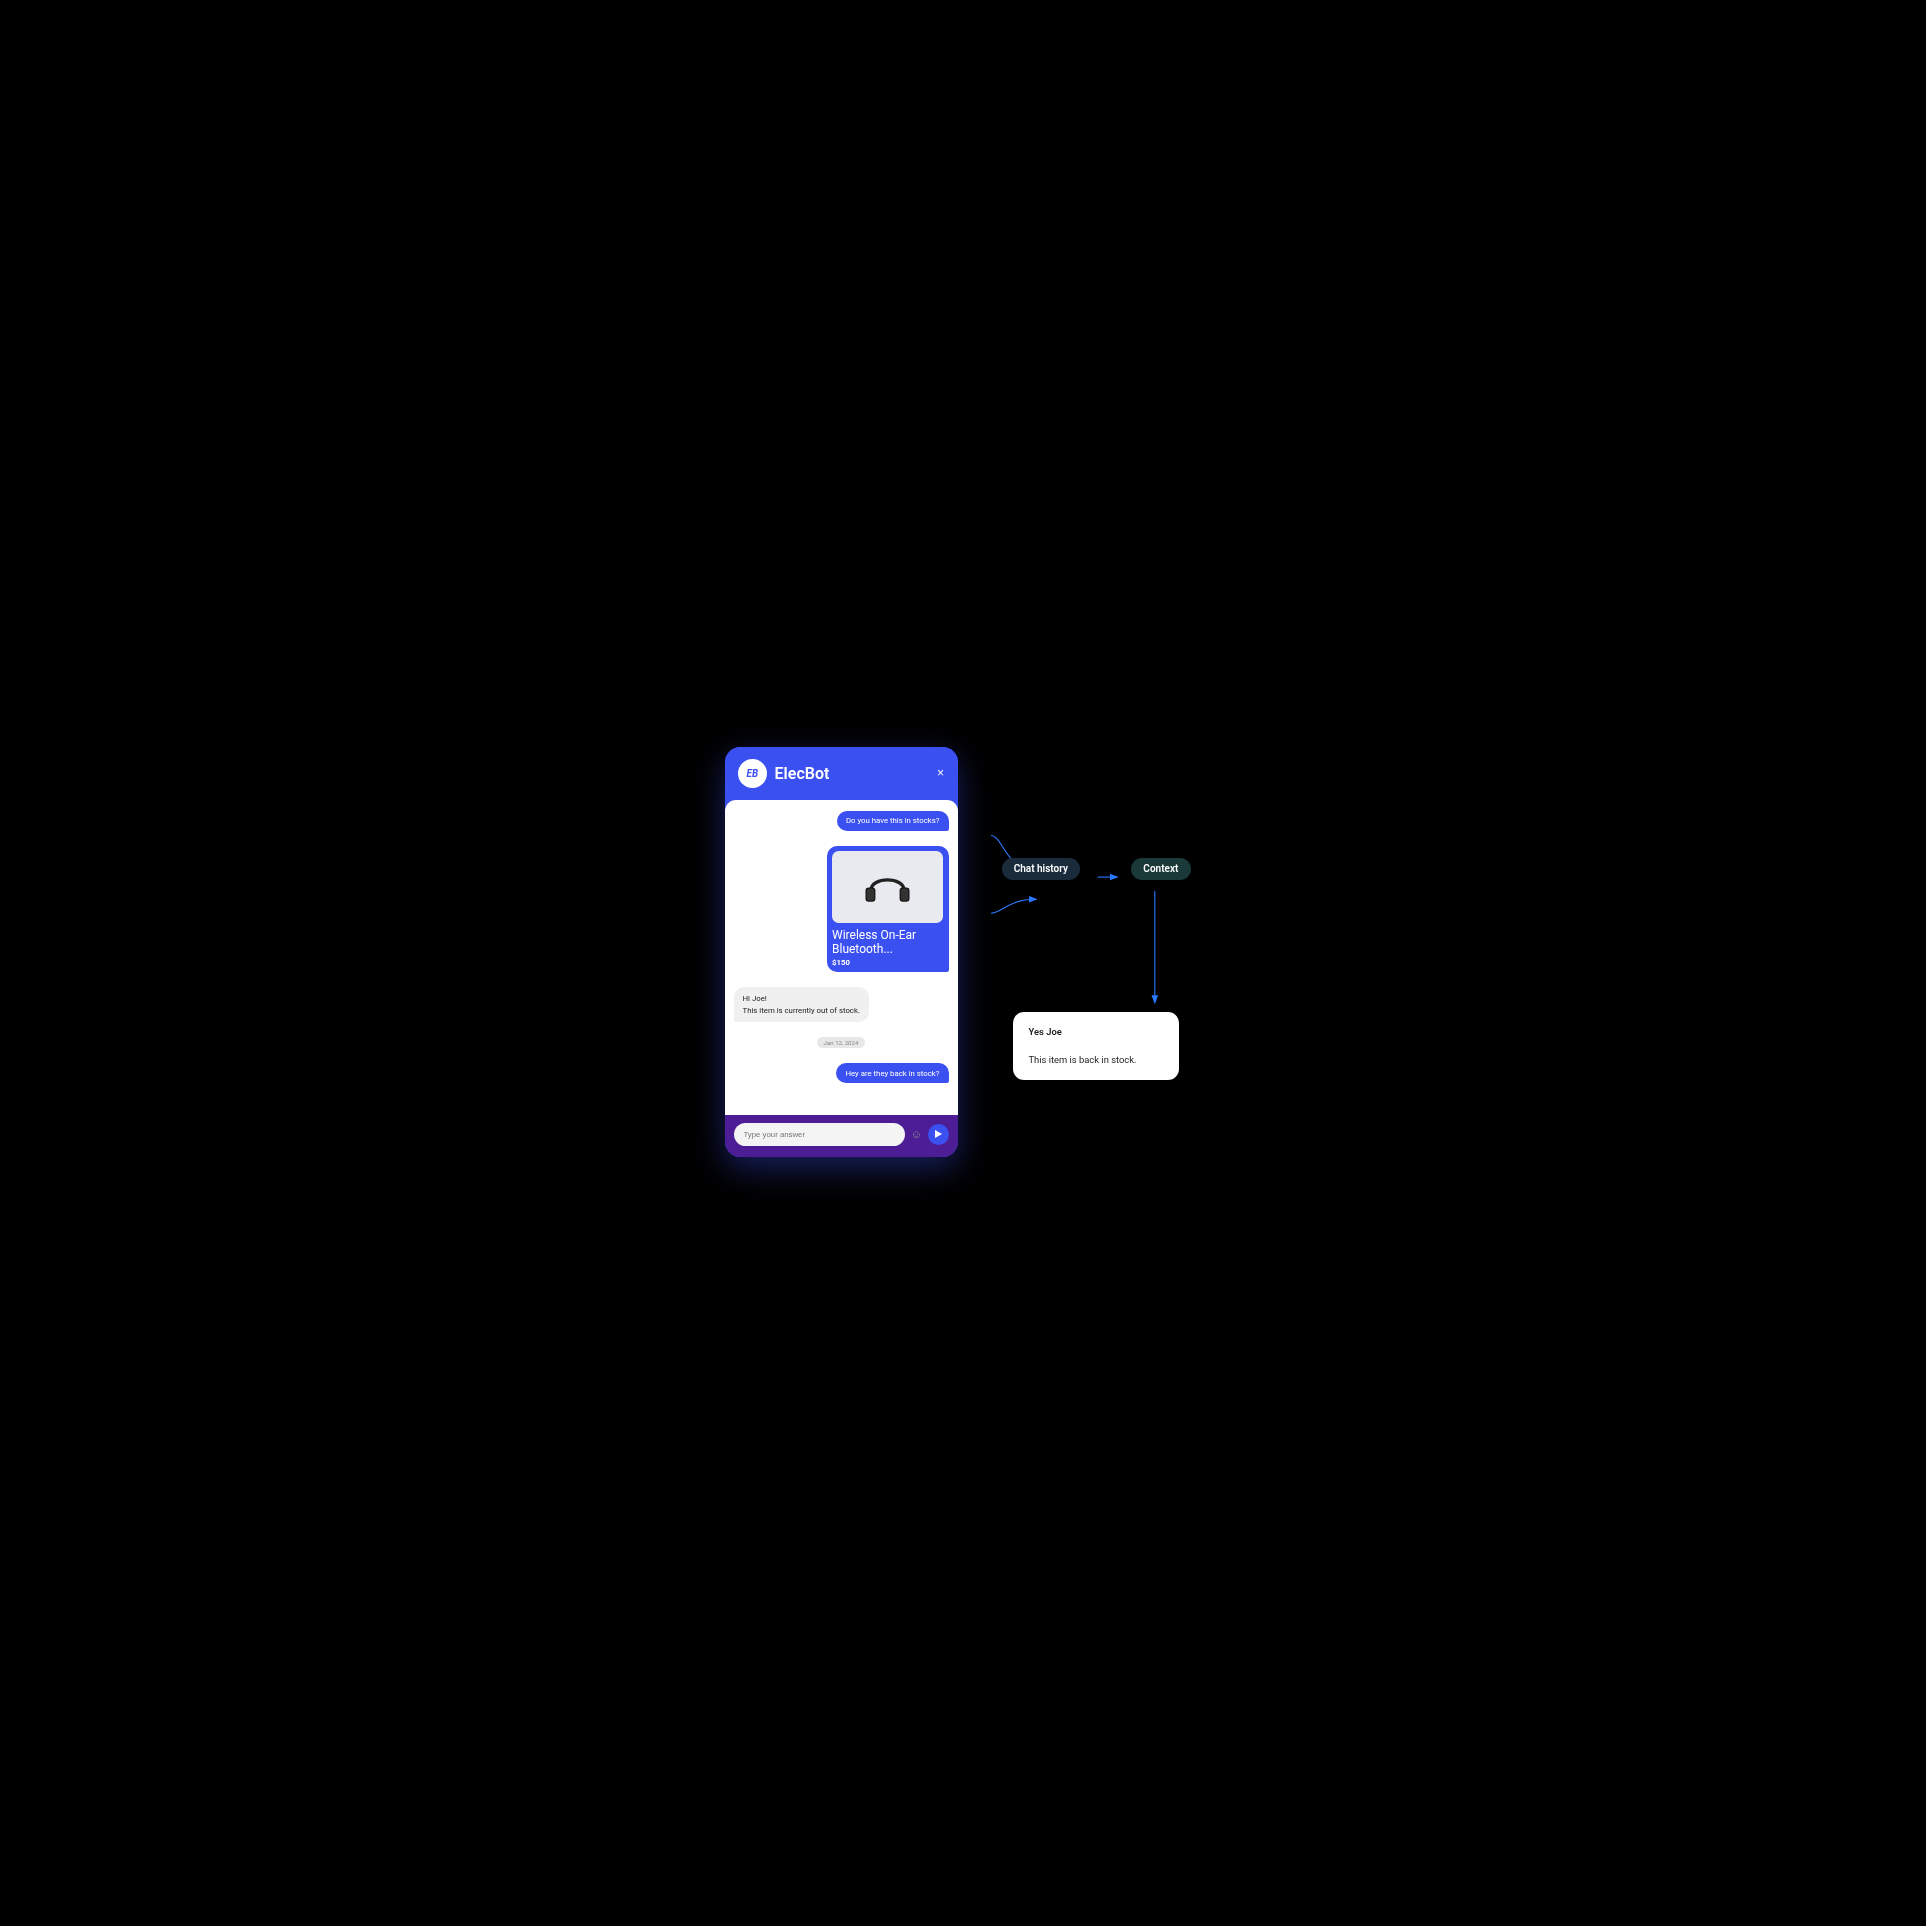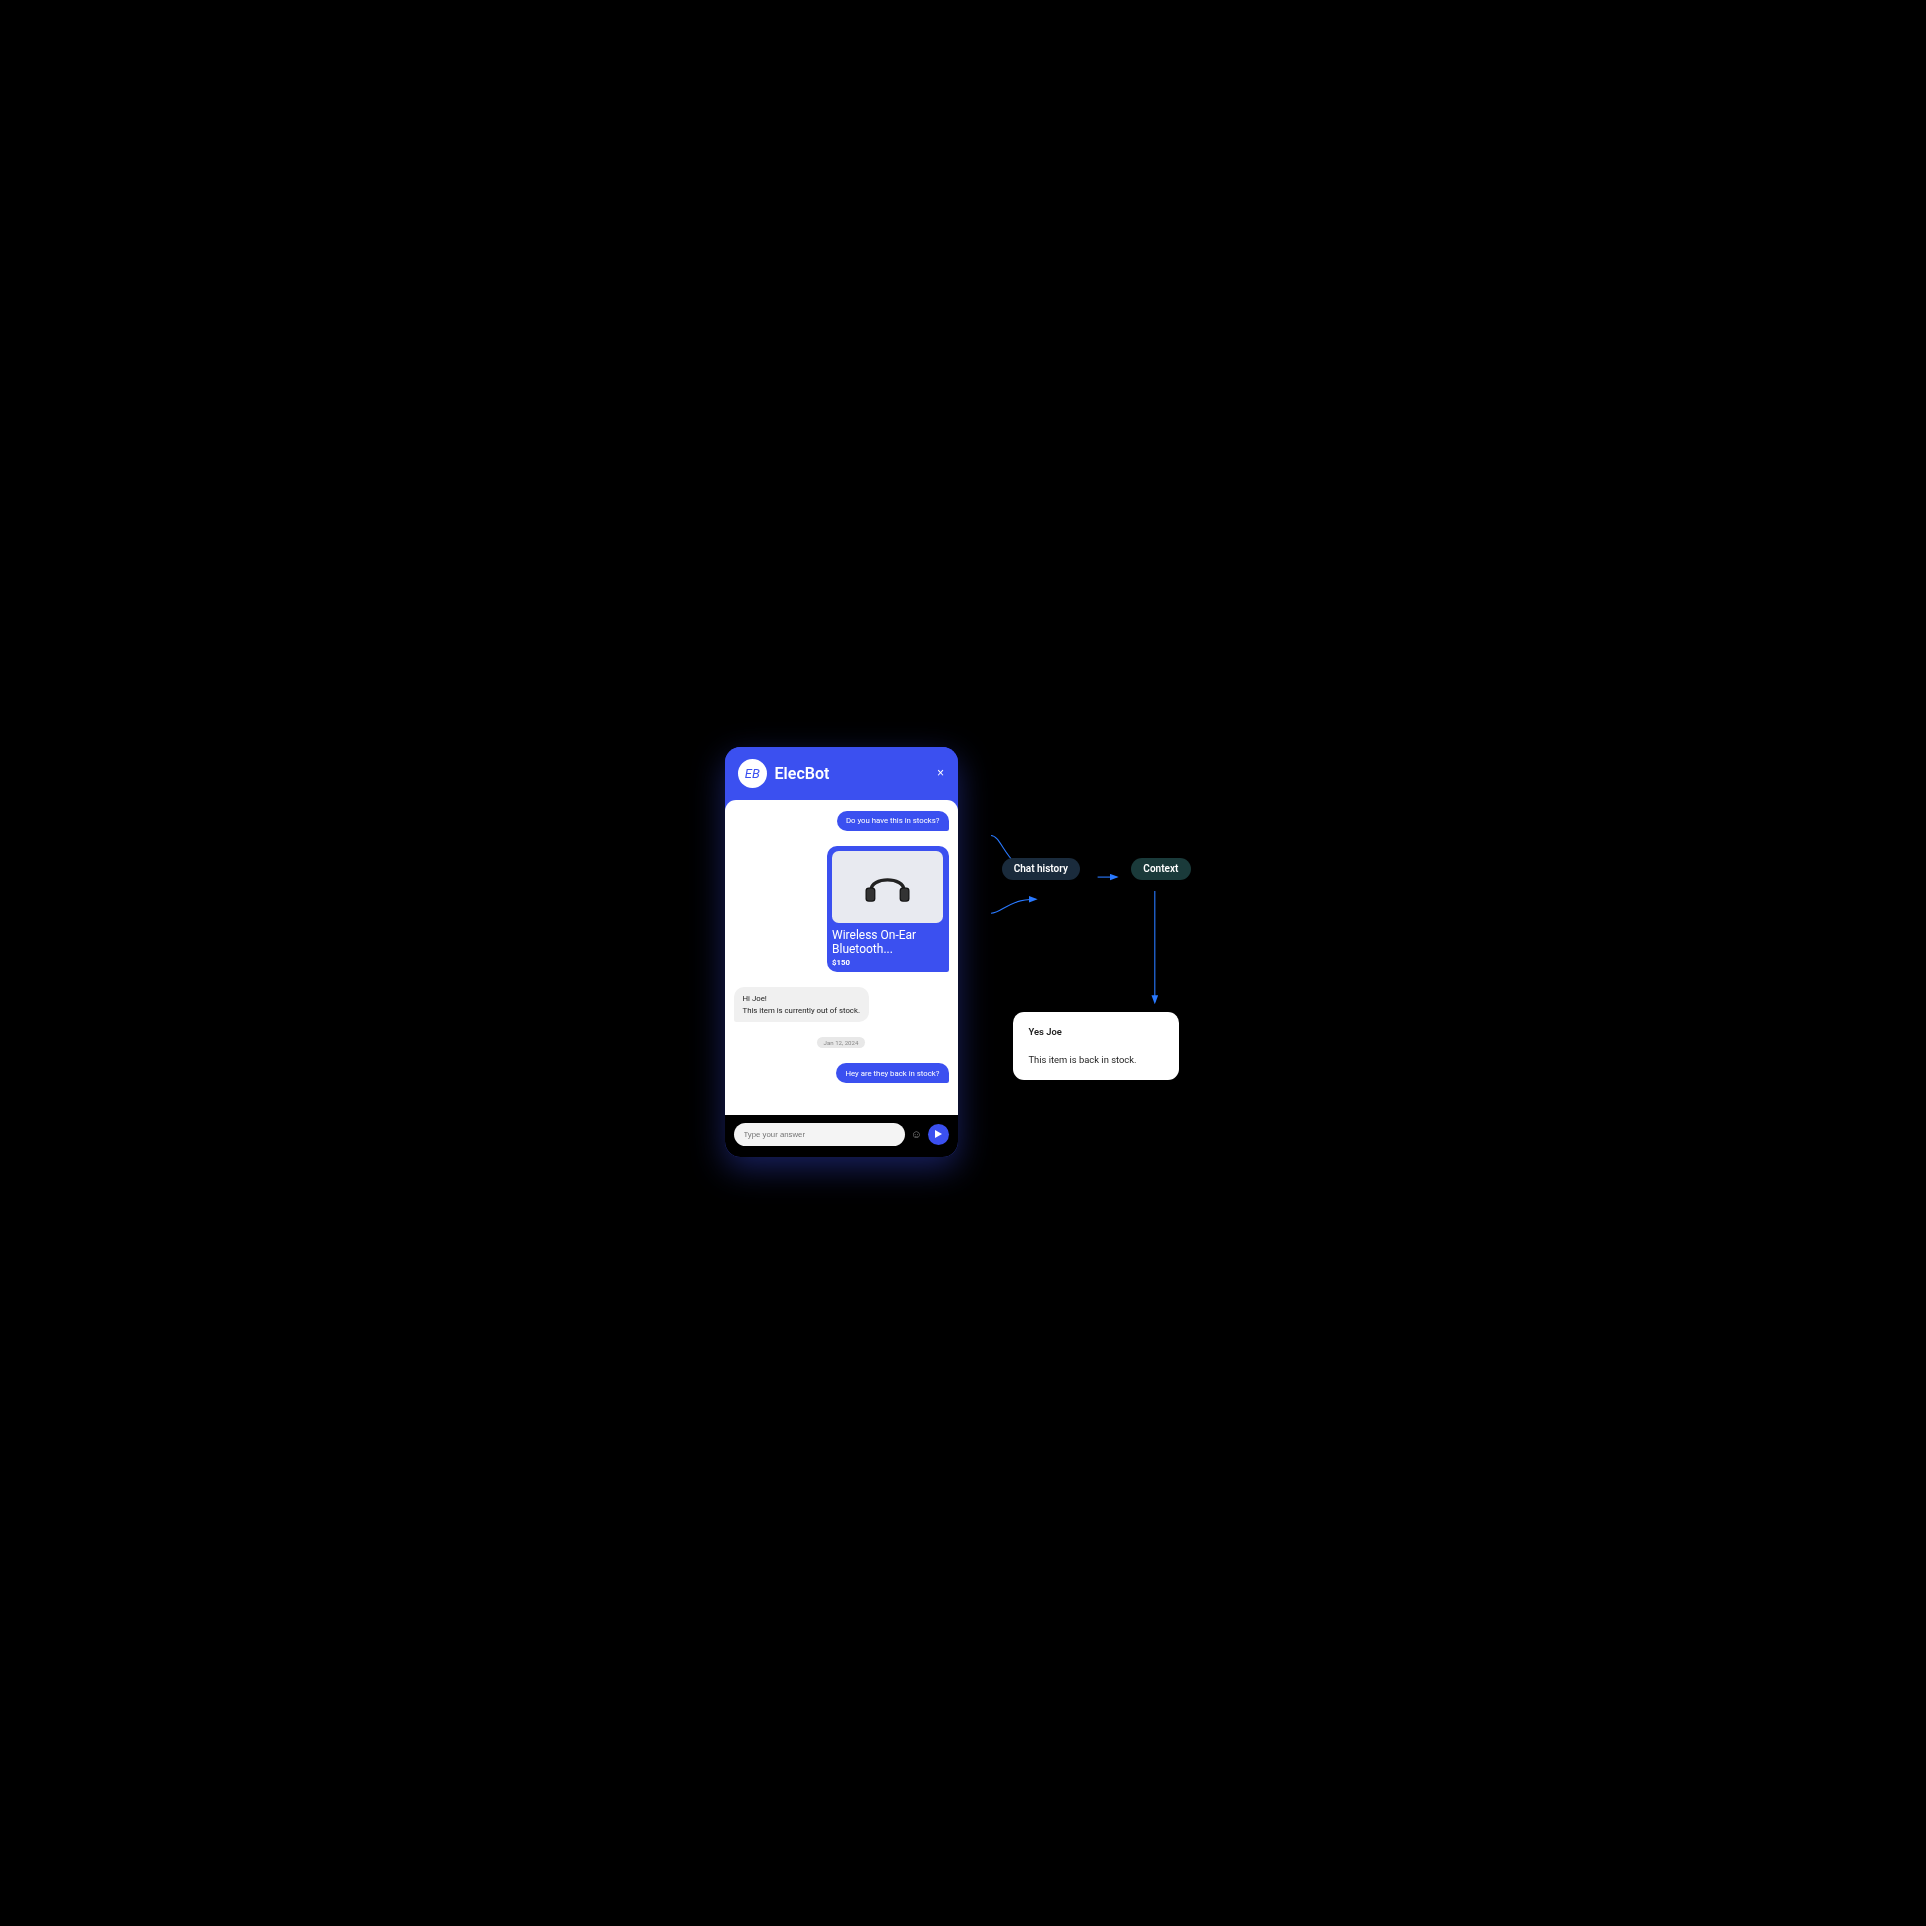--- a/index.html
+++ b/index.html
@@ -45,22 +45,22 @@
     }
 
     .bot-avatar {
       width: 29px;
       height: 29px;
       background: #fff;
       border-radius: 50%;
       display: flex;
       align-items: center;
       justify-content: center;
-      font-size: 13px;
-      font-weight: 400;
+      font-size: 10px;
+      font-weight: 700;
       color: #3b50f0;
       flex-shrink: 0;
       font-style: italic;
     }
 
     .bot-name {
       color: #fff;
       font-size: 16px;
       font-weight: 600;
       flex: 1;
@@ -152,21 +152,21 @@
       align-self: center;
       background: #e8e8e8;
       color: #888;
       font-size: 6.1px;
       padding: 2.2px 6.7px;
       border-radius: 11px;
     }
 
     
     .chat-footer {
-      background: #000000;
+      background: #4c1d95;
       padding: 7.8px 9px 11px;
       display: flex;
       align-items: center;
       gap: 5.5px;
       flex-shrink: 0;
     }
 
     .chat-input {
       flex: 1;
       background: #f4f4f4;

